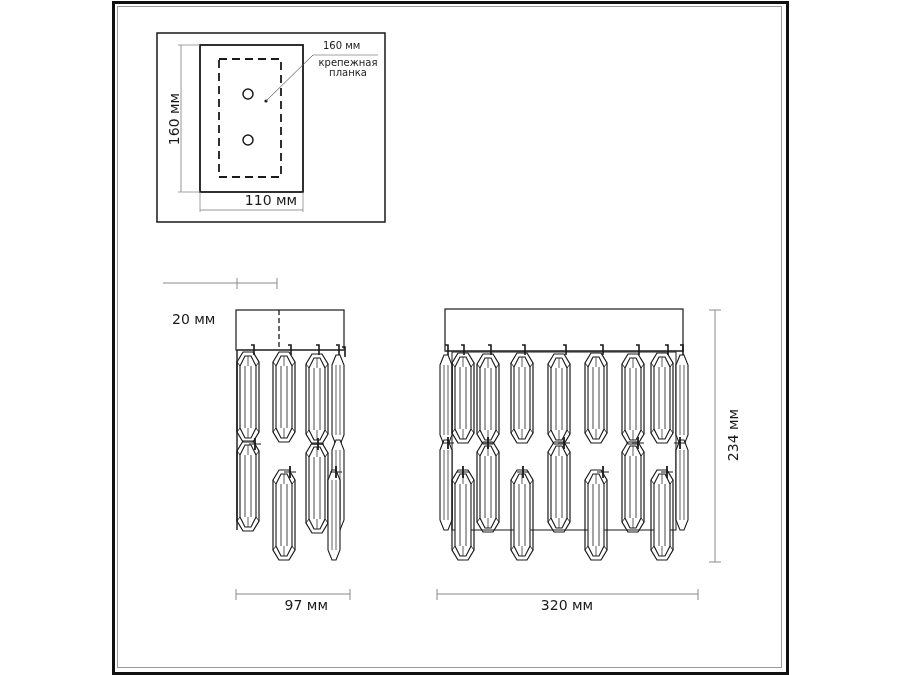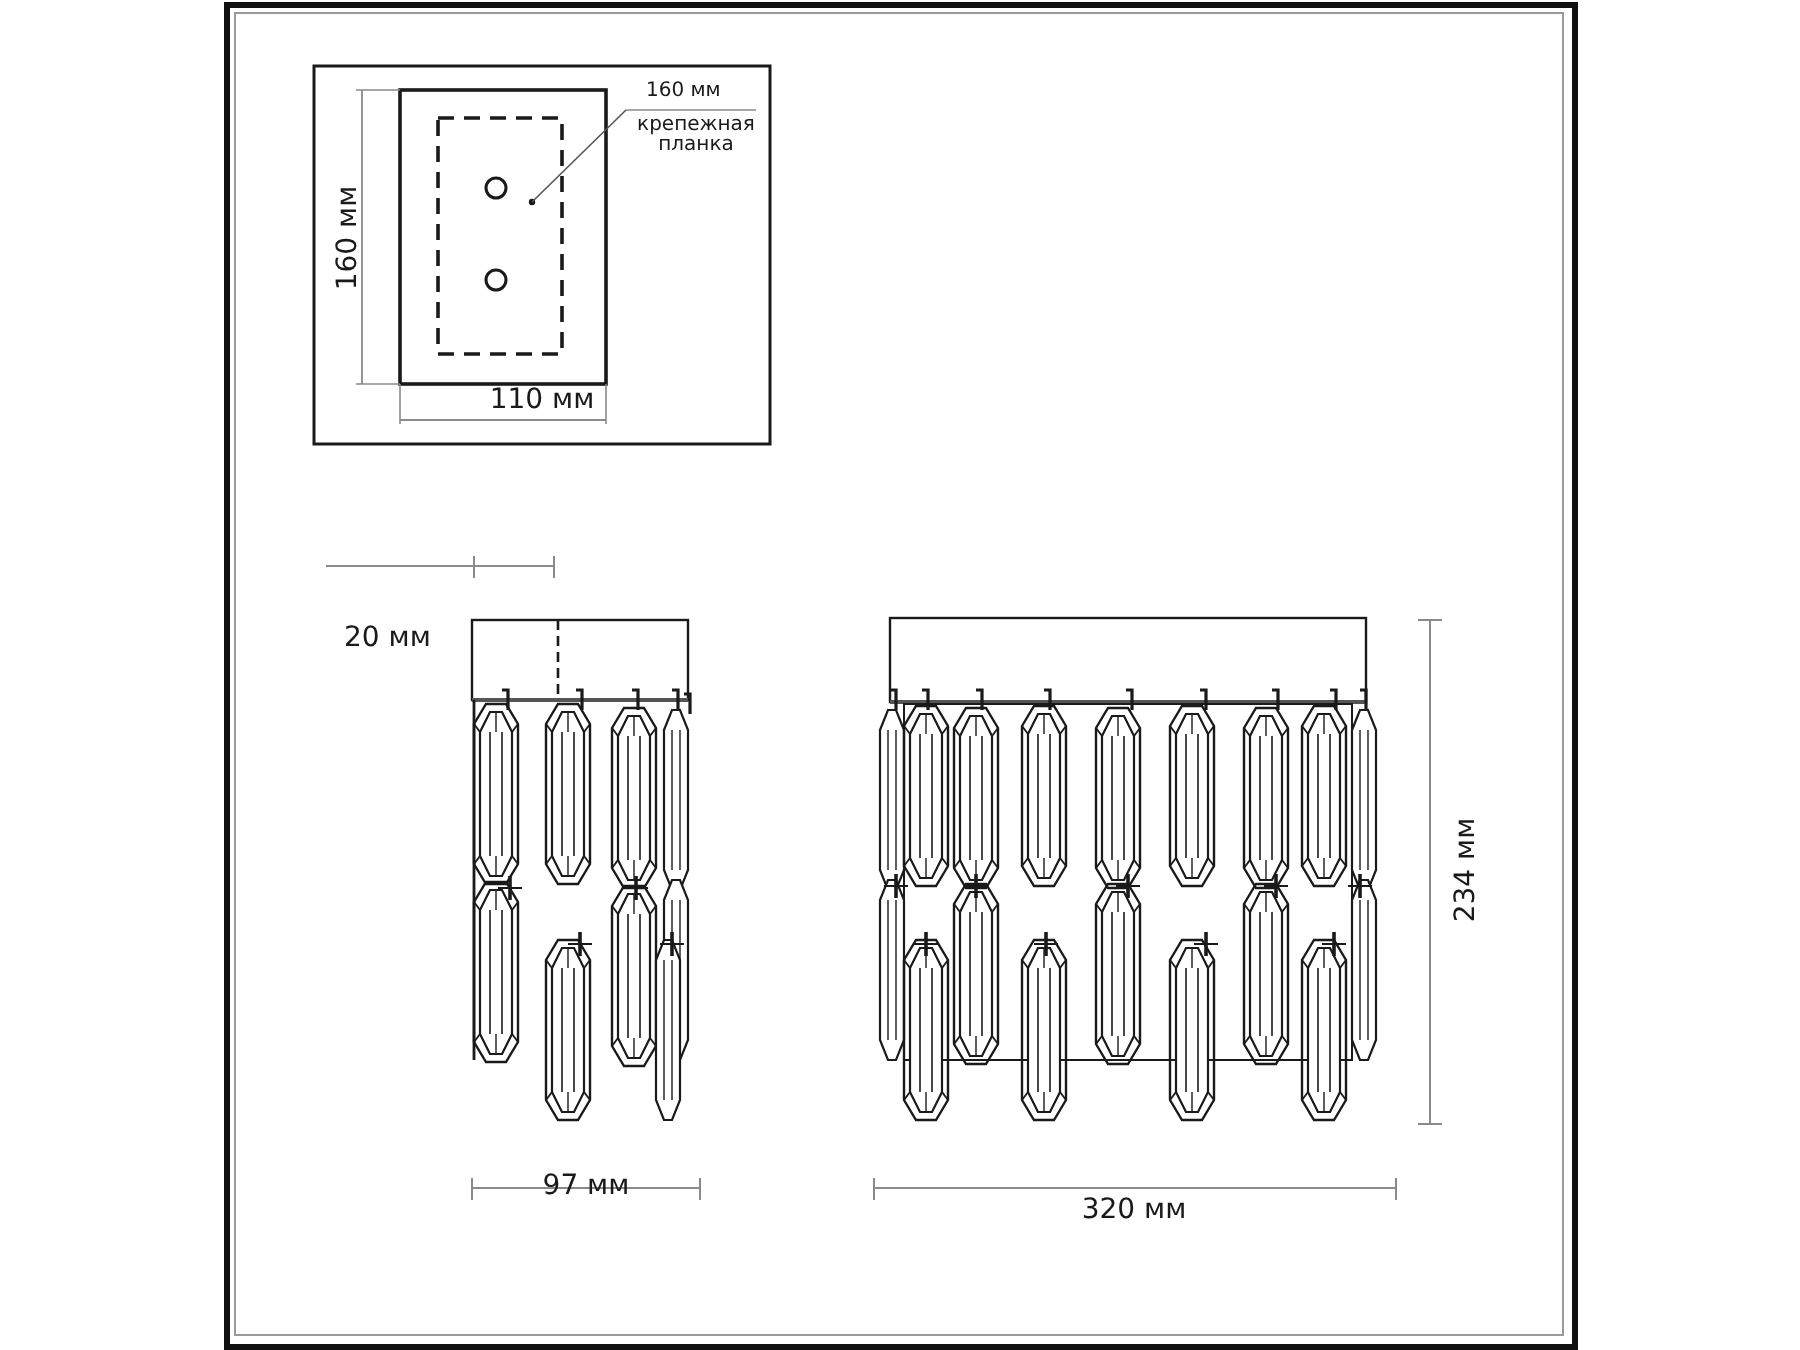--- a/index.html
+++ b/index.html
@@ -172,15 +172,15 @@
 
 <div class="lbl lbl-md rot" style="left:144px; top:112px; width:60px; text-align:center;">160 мм</div>
 <div class="lbl lbl-md" style="left:222px; top:193px; width:60px; text-align:center;margin-left:19px;">110 мм</div>
 <div class="lbl lbl-sm" style="left:323px; top:41px;">160 мм</div>
 <div class="lbl lbl-small-note" style="left:313px; top:58px; width:70px;">
   <div>крепежная</div>
   <div>планка</div>
 </div>
 
 <div class="lbl lbl-md" style="left:172px; top:276px;margin-top:36px;">20 мм</div>
-<div class="lbl lbl-md" style="left:258px; top:586px; width:70px; text-align:center;">97 мм</div>
+<div class="lbl lbl-md" style="left:258px; top:598px; width:70px; text-align:right;">97 мм</div>
 <div class="lbl lbl-md" style="left:527px; top:598px; width:80px; text-align:center;">320 мм</div>
 <div class="lbl lbl-md rot" style="left:693px; top:428px; width:80px; text-align:center;">234 мм</div>
 
 </body></html>

